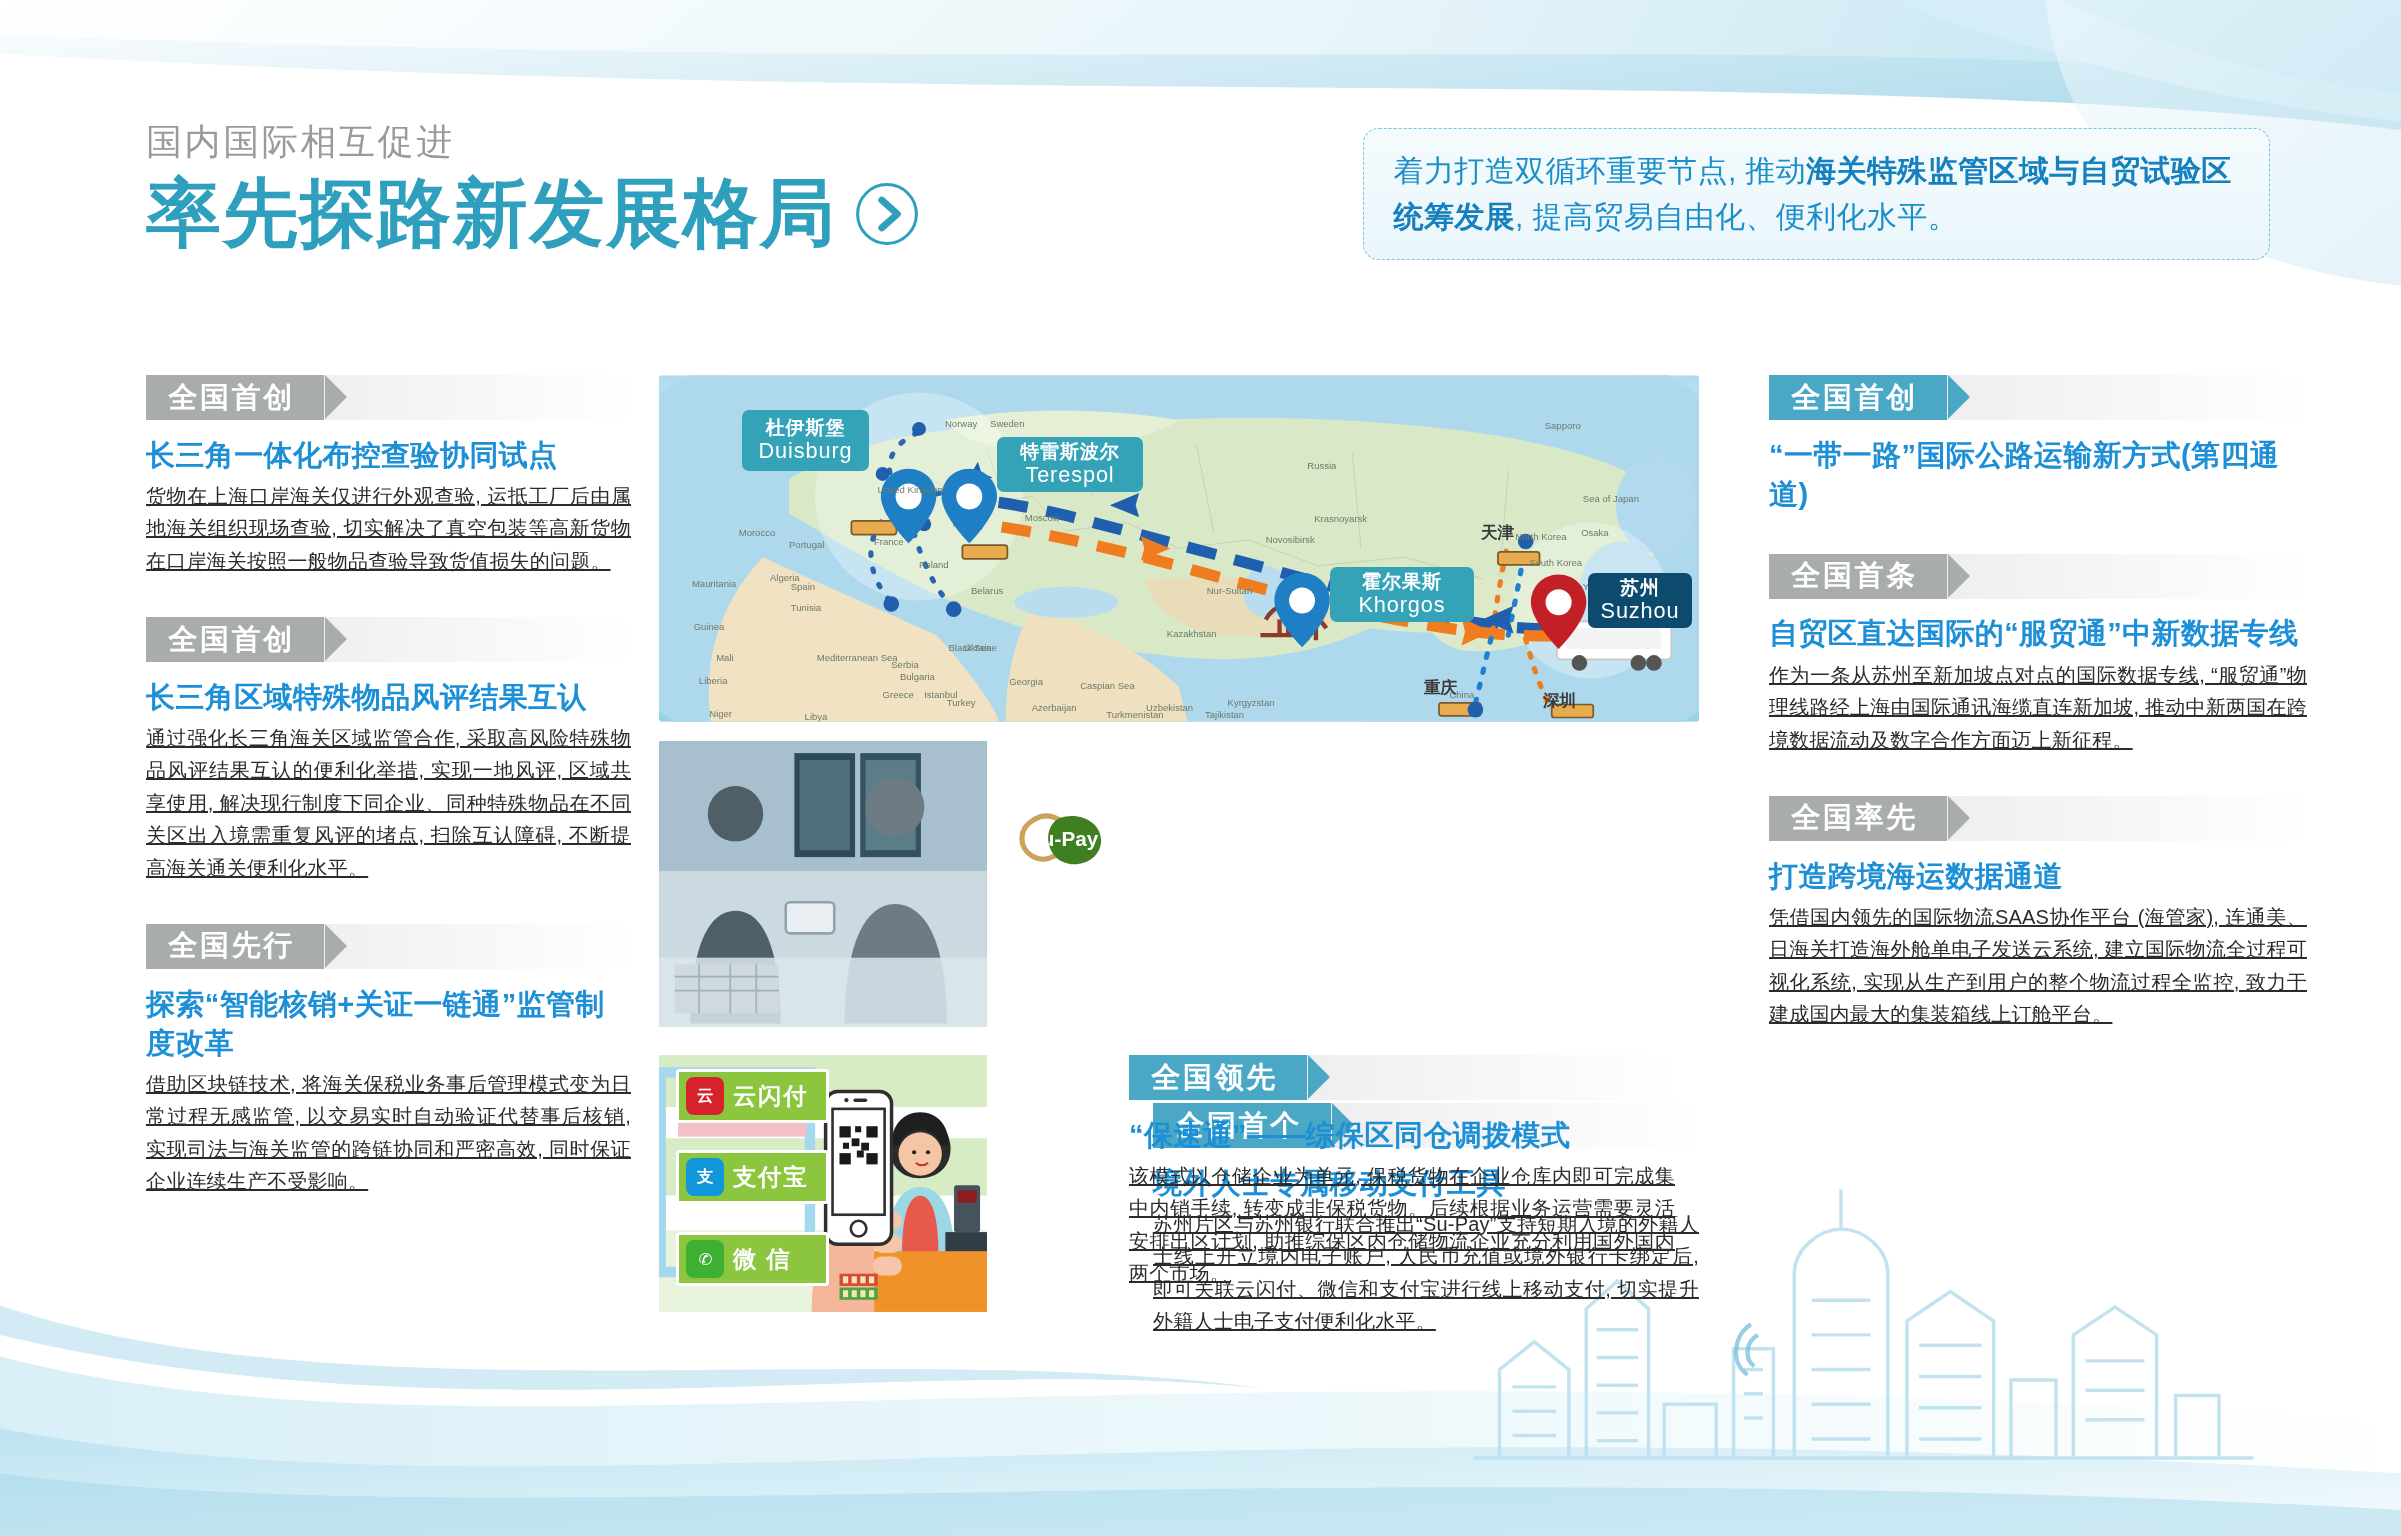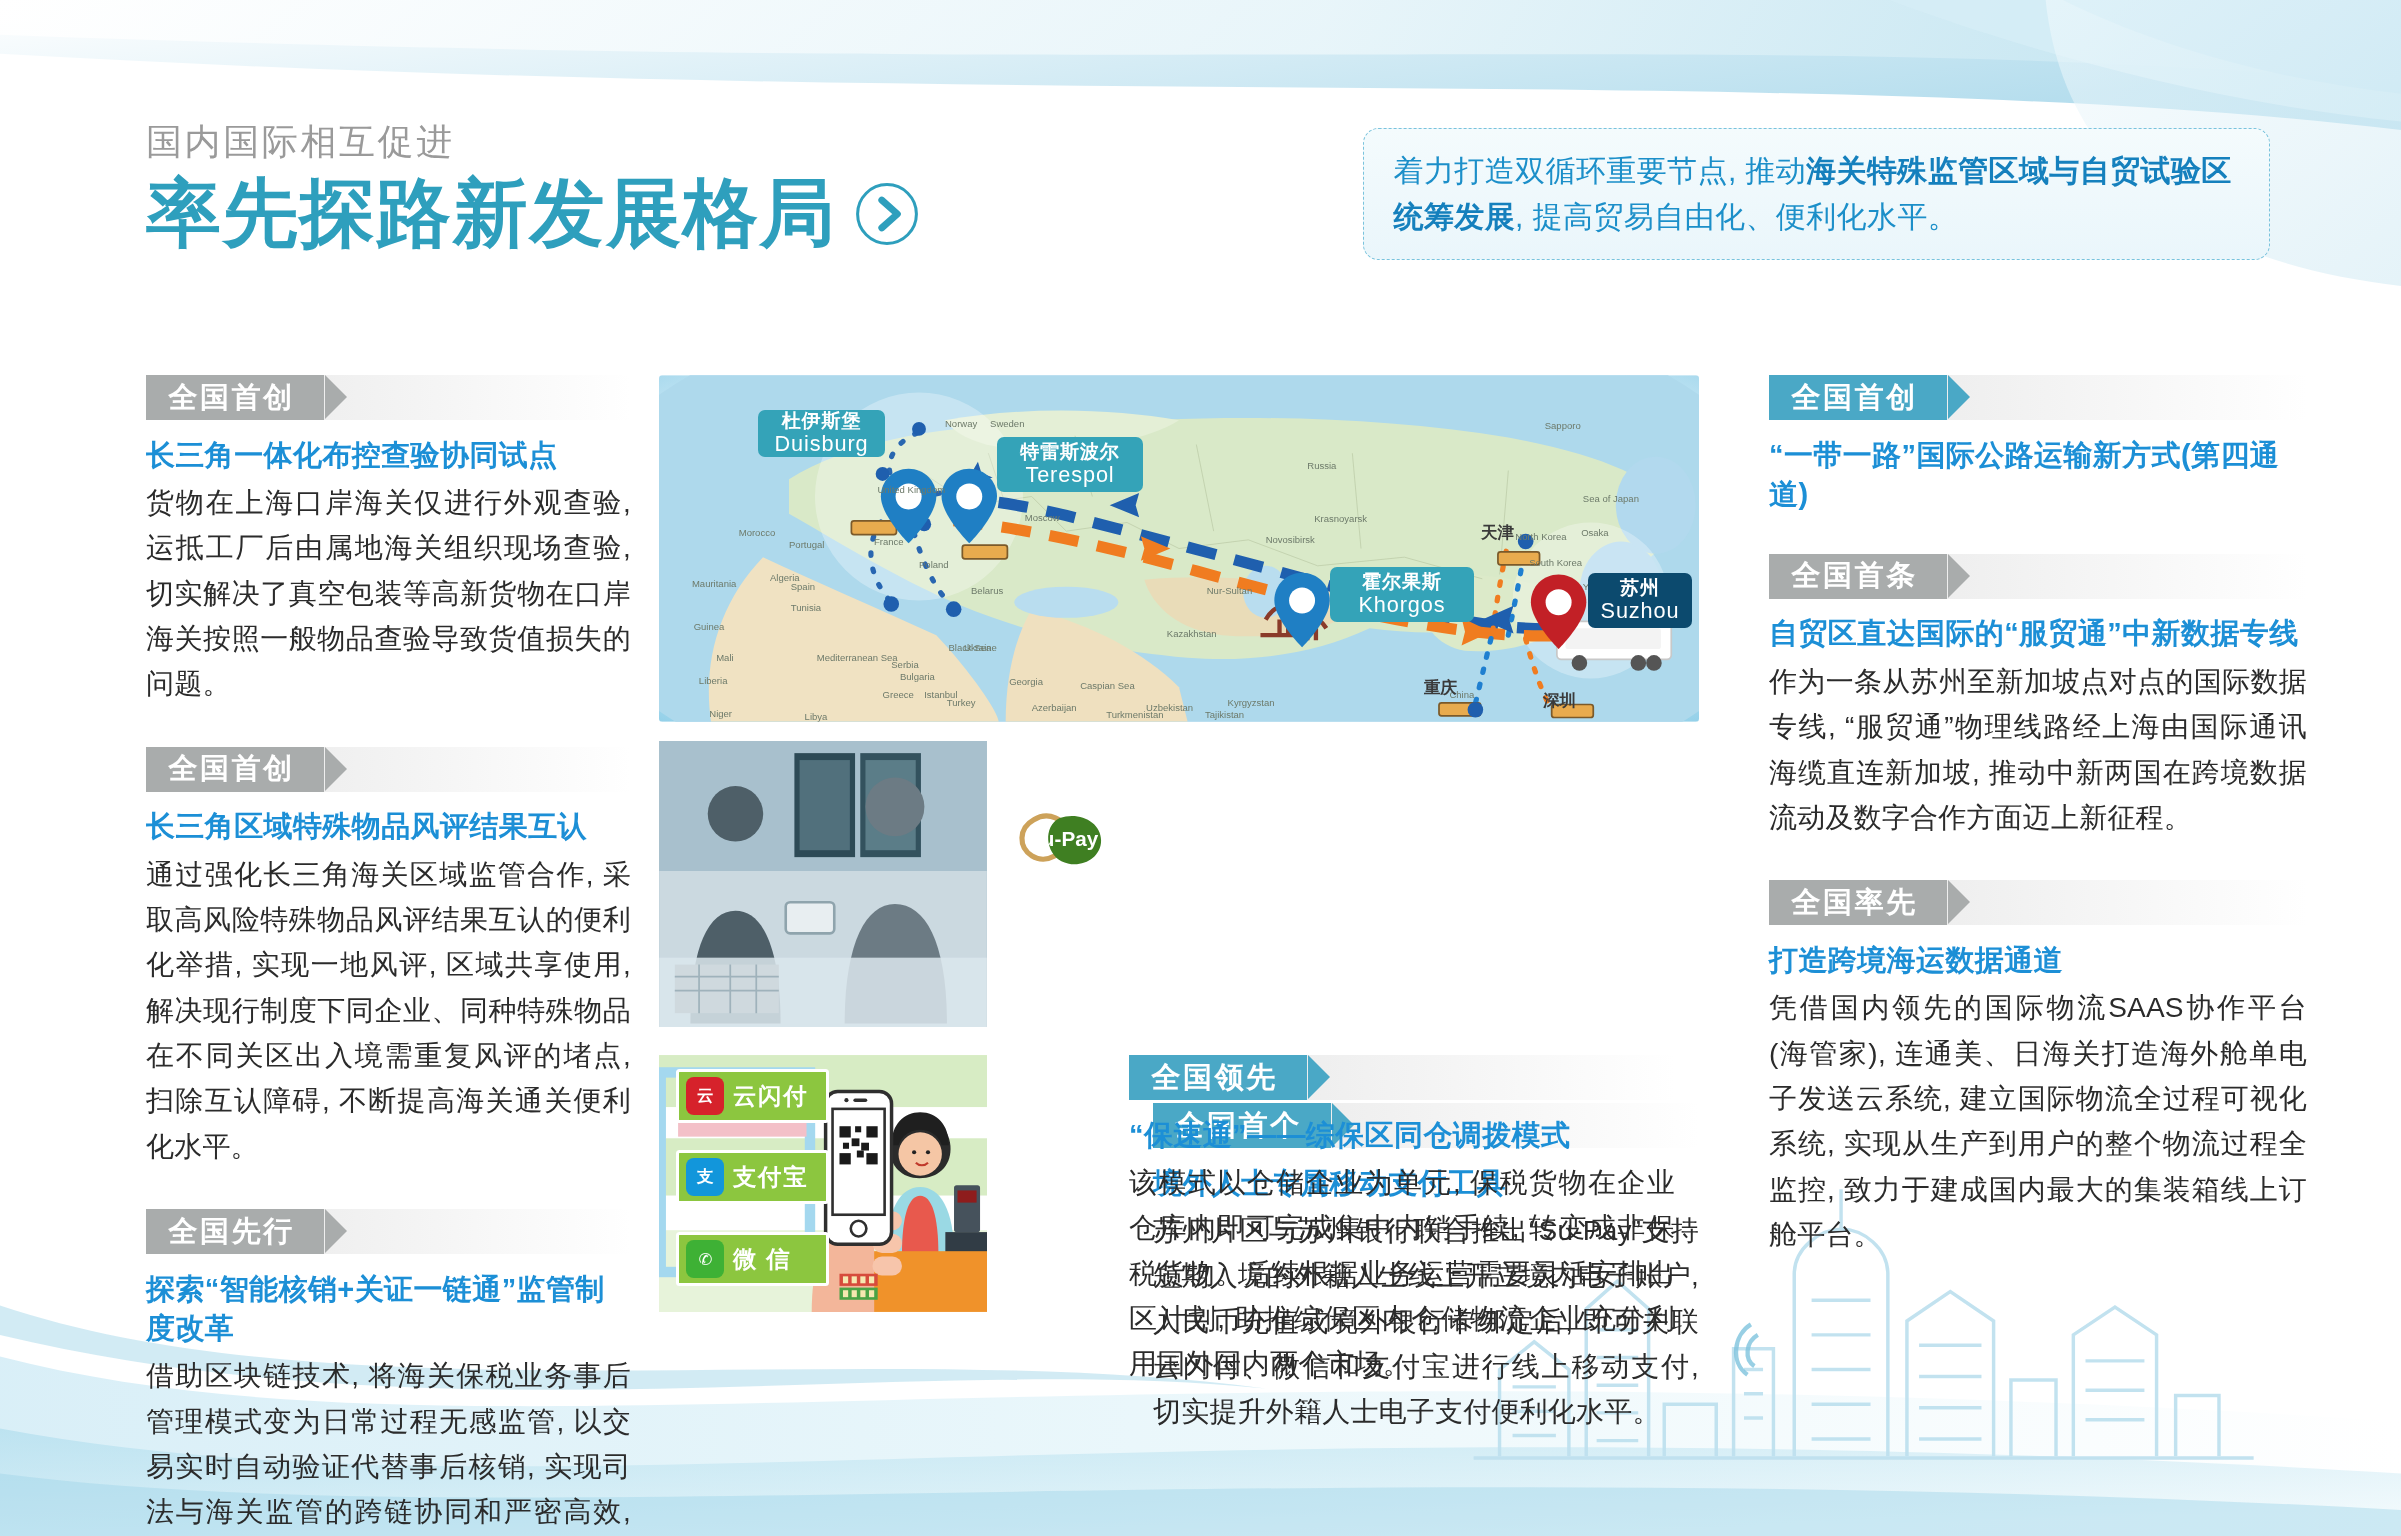--- a/index.html
+++ b/index.html
@@ -68,22 +68,23 @@
   }
   .tag-wrap { position:relative; }
 
   
   .card { margin-bottom:40px; }
   .card-title {
     font-size:29px; font-weight:bold; color:#1c8fd6; line-height:1.35;
     margin-bottom:5.2px; letter-spacing:0.4px;
   }
   .card-body {
-    font-size:28px; line-height:1.62; color:#2b2b2b; text-align:justify;
+    font-size:20px; line-height:1.62; color:#2b2b2b; text-align:justify;
     letter-spacing:0.2px;
+    text-decoration:underline;
   }
 
   
   .figure { position:relative; overflow:hidden; }
   #map-figure { width:1040px; height:347px; border-radius:3.5px; }
   #photo-figure { width:328px; height:286px; }
   #pay-figure  { width:328px; height:257px; }
 
   
   #map-svg { display:block; }
@@ -407,21 +408,21 @@
             <text x="1066" y="146">Sea of Japan</text>
           <text x="334" y="318">Black Sea</text>
             <text x="486" y="362">Caspian Sea</text>
           <text x="182" y="330">Mediterranean Sea</text>
             <text x="1066" y="248">Yellow Sea</text>
           <text x="252" y="136">United Kingdom</text>
         </g>
       </g>
     </svg>
 
-    <div class="map-pin-label lbl-teal" style="left:99px; top:35px; width:127px; height:47px;">
+    <div class="map-pin-label lbl-teal" style="left:83px; top:35px; width:127px; height:61px;">
       <span class="cn">杜伊斯堡</span>
       <span class="en">Duisburg</span>
     </div>
     <div class="map-pin-label lbl-teal" style="left:338px; top:62px; width:146px; height:55px;">
       <span class="cn">特雷斯波尔</span>
       <span class="en">Terespol</span>
     </div>
     <div class="map-pin-label lbl-teal" style="left:671px; top:192px; width:144px; height:55px;">
       <span class="cn">霍尔果斯</span>
       <span class="en">Khorgos</span>

